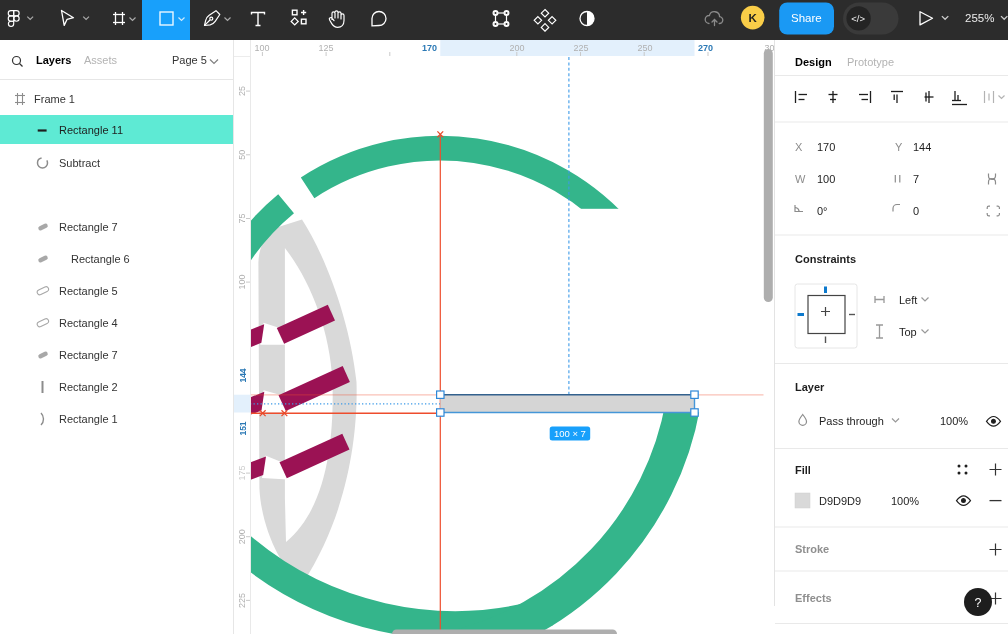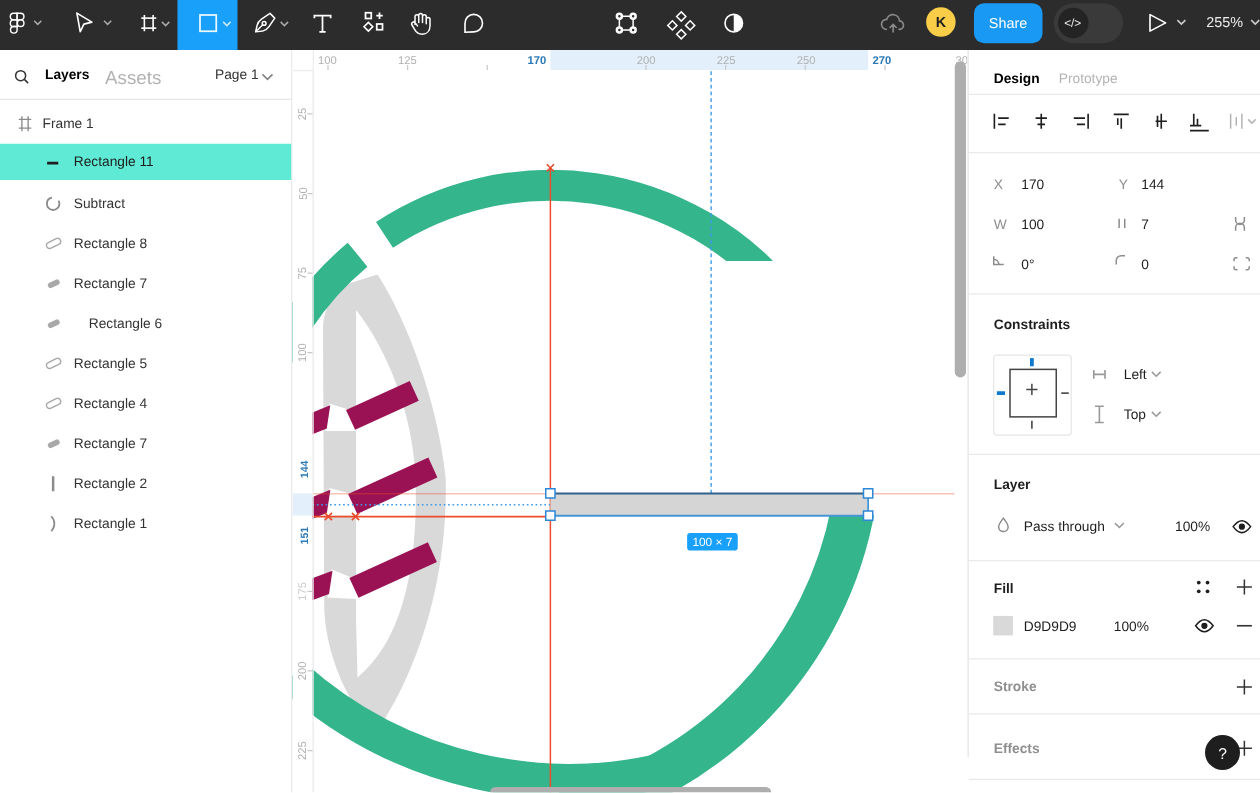--- a/index.html
+++ b/index.html
@@ -122,22 +122,22 @@
       <path d="M1001 16.1l3.2 3.2 3.2-3.2" stroke="#ccc" stroke-width="1.3" fill="none"></path>
     </svg>
   </div>
   <div id="leftpanel">
     <div id="lp-tabs">
       <svg width="30" height="40" style="position:absolute;left:0;top:0">
         <circle cx="16.5" cy="20.5" r="4" fill="none" stroke="#333" stroke-width="1.2"></circle>
         <line x1="19.5" y1="23.5" x2="22.5" y2="26.5" stroke="#333" stroke-width="1.2"></line>
       </svg>
       <span style="position:absolute;left:36px;top:14px;font-size:11px;font-weight:700;color:#000">Layers</span>
-      <span style="position:absolute;left:84px;top:14px;font-size:15px;color:#b3b3b3">Assets</span>
-      <span style="position:absolute;left:172px;top:14px;font-size:11px;color:#333">Page 1</span>
+      <span style="position:absolute;left:84px;top:14px;font-size:11px;color:#b3b3b3">Assets</span>
+      <span style="position:absolute;left:172px;top:14px;font-size:11px;color:#333">Page 5</span>
       <svg width="14" height="10" style="position:absolute;left:208px;top:17px">
           <path d="M2 2.5l4 4 4-4" stroke="#808080" stroke-width="1.2" fill="none"></path>
         </svg>
     </div>
 
     <div class="lp-row" style="top:43px">
       <svg width="30" height="32" style="position:absolute;left:10px;top:0">
         <g stroke="#8c8c8c" stroke-width="1.1">
           <line x1="5" y1="12.5" x2="15" y2="12.5"></line>
             <line x1="5" y1="19.5" x2="15" y2="19.5"></line>
@@ -151,26 +151,20 @@
       <svg width="24" height="32" style="position:absolute;left:36px;top:0">
           <line x1="1.7" y1="15.5" x2="10.6" y2="15.5" stroke="#1e1e1e" stroke-width="2.2"></line>
         </svg>
       <span class="lp-txt" style="left:59px;color:#1e1e1e">Rectangle 11</span>
     </div>
     <div class="lp-row" style="top:107px">
       <svg width="24" height="32" style="position:absolute;left:36px;top:0">
           <circle cx="6.5" cy="16" r="5" fill="none" stroke="#8c8c8c" stroke-width="1.5" stroke-dasharray="22 6"></circle>
         </svg>
       <span class="lp-txt" style="left:59px">Subtract</span>
-    </div>
-    <div class="lp-row" style="top:139px">
-      <svg width="24" height="32" style="position:absolute;left:36px;top:0">
-          <rect x="1" y="13.2" width="12" height="5" rx="2.5" fill="none" stroke="#a8a8a8" stroke-width="1.1" transform="rotate(-26 7 16)"></rect>
-        </svg>
-      <span class="lp-txt" style="left:59px">Rectangle 8</span>
     </div>
     <div class="lp-row" style="top:171px">
       <svg width="24" height="32" style="position:absolute;left:36px;top:0">
           <rect x="2" y="13.8" width="10" height="4.5" rx="2.2" fill="#a8a8a8" transform="rotate(-26 7 16)"></rect>
         </svg>
       <span class="lp-txt" style="left:59px">Rectangle 7</span>
     </div>
     <div class="lp-row" style="top:203px">
       <svg width="24" height="32" style="position:absolute;left:36px;top:0">
           <rect x="2" y="13.8" width="10" height="4.5" rx="2.2" fill="#a8a8a8" transform="rotate(-26 7 16)"></rect>

